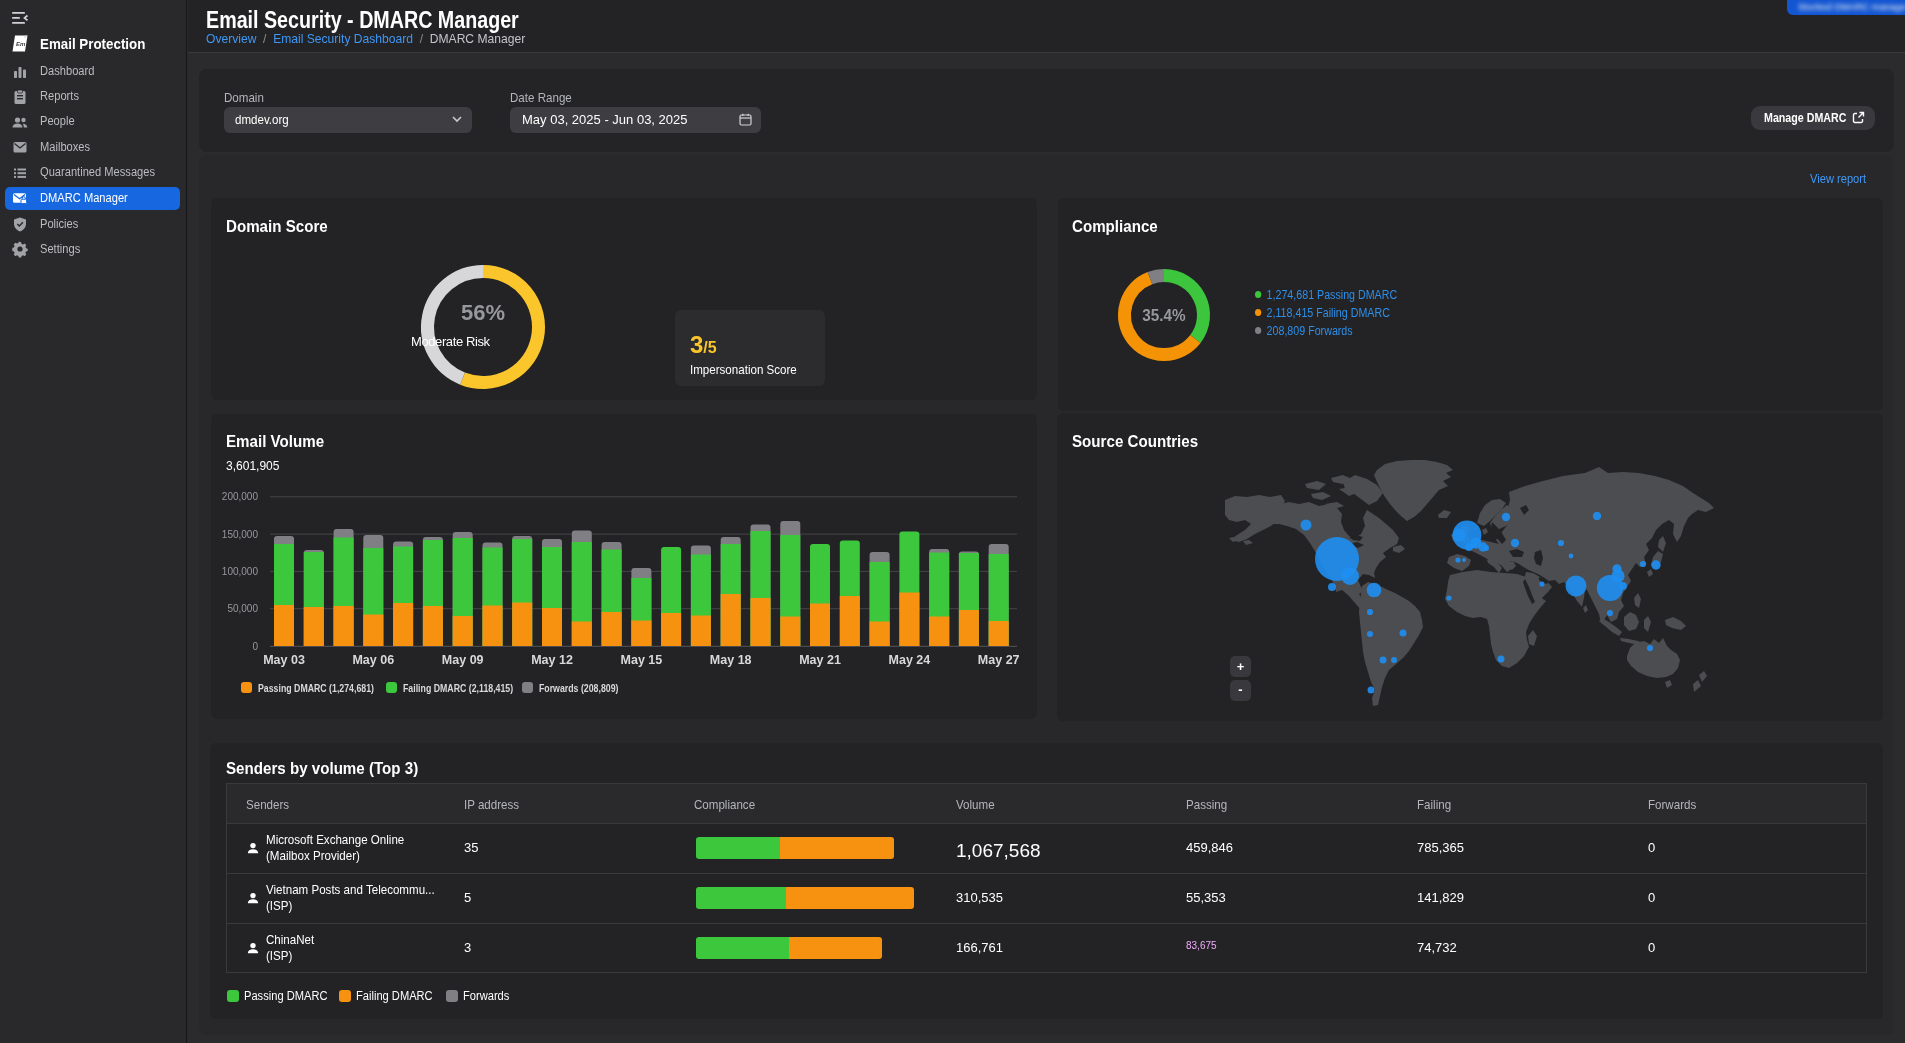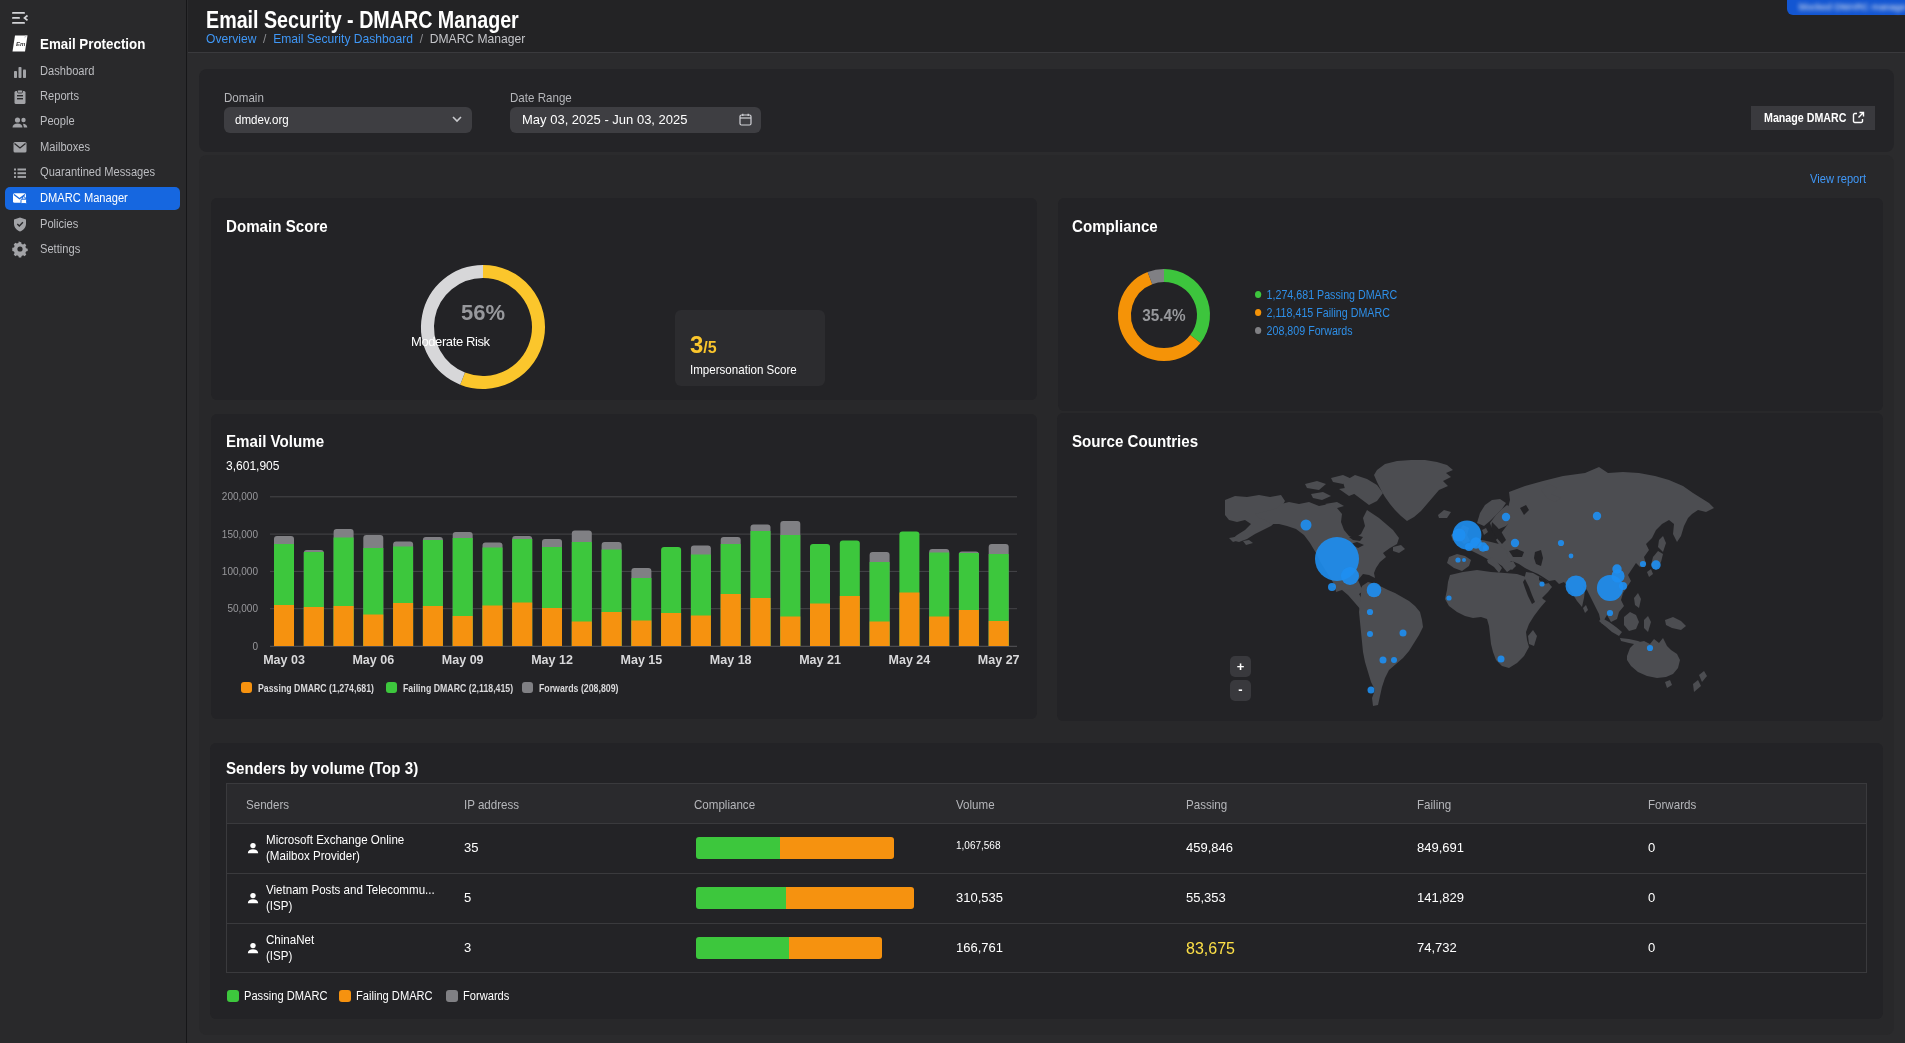--- a/index.html
+++ b/index.html
@@ -98,21 +98,21 @@
 <div class="abs sx" style="left:510px;top:90px;font-size:13px;color:#b5b6ba">Date Range</div>
 <div class="abs" style="left:510px;top:107px;width:251px;height:26px;background:#3e3e42;border-radius:6px">
   <div style="position:absolute;left:12px;top:5px;font-size:13px;color:#fff;white-space:nowrap">May 03, 2025 - Jun 03, 2025</div>
   <svg style="position:absolute;right:9px;top:6px" width="13" height="13" viewBox="0 0 13 13">
     <rect x="1" y="2" width="11" height="10" rx="1.5" fill="none" stroke="#d2d3d7" stroke-width="1.2"></rect>
     <line x1="1" y1="5" x2="12" y2="5" stroke="#d2d3d7" stroke-width="1.2"></line>
     <line x1="3.8" y1="0.8" x2="3.8" y2="3" stroke="#d2d3d7" stroke-width="1.2"></line>
     <line x1="9.2" y1="0.8" x2="9.2" y2="3" stroke="#d2d3d7" stroke-width="1.2"></line>
   </svg>
 </div>
-<div class="abs" style="left:1751px;top:106px;width:124px;height:24px;background:#3a3a3e;border-radius:0">
+<div class="abs" style="left:1751px;top:106px;width:124px;height:24px;background:#3a3a3e;border-radius:9px">
   <div class="sx" style="position:absolute;left:13px;top:5px;font-size:12px;font-weight:bold;color:#fff">Manage DMARC</div>
   <svg style="position:absolute;right:10px;top:5px" width="13" height="13" viewBox="0 0 13 13">
     <path d="M5 2.5H2.8A1.3 1.3 0 0 0 1.5 3.8v6.4a1.3 1.3 0 0 0 1.3 1.3h6.4a1.3 1.3 0 0 0 1.3-1.3V8" fill="none" stroke="#fff" stroke-width="1.4"></path>
     <path d="M7.5 1.5h4v4M11.2 1.8 6.5 6.5" fill="none" stroke="#fff" stroke-width="1.4"></path>
   </svg>
 </div>
 
 <div class="abs" style="left:199px;top:155px;width:1695px;height:880px;background:#28282a;border-radius:8px"></div>
 <div class="abs sx" style="left:1810px;top:172px;font-size:12.5px;color:#3f97f6">View report</div>
 
@@ -357,23 +357,23 @@
 <div class="abs sx" style="left:1417px;top:797px;font-size:13px;color:#b5b6ba">Failing</div>
 <div class="abs sx" style="left:1648px;top:797px;font-size:13px;color:#b5b6ba">Forwards</div>
 <svg style="position:absolute;left:246px;top:841px" width="14" height="14" viewBox="0 0 14 14">
     <circle cx="7" cy="4.6" r="2.7" fill="#fff"></circle>
     <path d="M1.8 12.2c0-2.6 2.3-4 5.2-4s5.2 1.4 5.2 4Z" fill="#fff"></path>
   </svg>
 <div class="sx" style="position:absolute;left:266px;top:832px;font-size:13px;line-height:16px;color:#fff">Microsoft Exchange Online<br>(Mailbox Provider)</div>
 <div style="position:absolute;left:464px;top:840px;font-size:13px;color:#fff">35</div>
 <div style="position:absolute;left:696px;top:837px;width:84px;height:22px;background:#3dc73d;border-radius:3px 0 0 3px"></div>
 <div style="position:absolute;left:780px;top:837px;width:114px;height:22px;background:#f6920f;border-radius:0 3px 3px 0"></div>
-<div style="position:absolute;left:956px;top:840px;font-size:10px;color:#fff">1,067,568</div>
+<div style="position:absolute;left:956px;top:840px;font-size:19px;color:#fff">1,067,568</div>
 <div style="position:absolute;left:1186px;top:840px;font-size:13px;color:#fff">459,846</div>
-<div style="position:absolute;left:1417px;top:840px;font-size:13px;color:#fff">849,691</div>
+<div style="position:absolute;left:1417px;top:840px;font-size:13px;color:#fff">785,365</div>
 <div style="position:absolute;left:1648px;top:840px;font-size:13px;color:#fff">0</div>
 <svg style="position:absolute;left:246px;top:891px" width="14" height="14" viewBox="0 0 14 14">
     <circle cx="7" cy="4.6" r="2.7" fill="#fff"></circle>
     <path d="M1.8 12.2c0-2.6 2.3-4 5.2-4s5.2 1.4 5.2 4Z" fill="#fff"></path>
   </svg>
 <div class="sx" style="position:absolute;left:266px;top:882px;font-size:13px;line-height:16px;color:#fff">Vietnam Posts and Telecommu...<br>(ISP)</div>
 <div style="position:absolute;left:464px;top:890px;font-size:13px;color:#fff">5</div>
 <div style="position:absolute;left:696px;top:887px;width:90px;height:22px;background:#3dc73d;border-radius:3px 0 0 3px"></div>
 <div style="position:absolute;left:786px;top:887px;width:128px;height:22px;background:#f6920f;border-radius:0 3px 3px 0"></div>
 <div style="position:absolute;left:956px;top:890px;font-size:13px;color:#fff">310,535</div>
@@ -383,21 +383,21 @@
 <div style="position:absolute;left:226px;top:873px;width:1641px;height:1px;background:#3a3a3d"></div>
 <svg style="position:absolute;left:246px;top:941px" width="14" height="14" viewBox="0 0 14 14">
     <circle cx="7" cy="4.6" r="2.7" fill="#fff"></circle>
     <path d="M1.8 12.2c0-2.6 2.3-4 5.2-4s5.2 1.4 5.2 4Z" fill="#fff"></path>
   </svg>
 <div class="sx" style="position:absolute;left:266px;top:932px;font-size:13px;line-height:16px;color:#fff">ChinaNet<br>(ISP)</div>
 <div style="position:absolute;left:464px;top:940px;font-size:13px;color:#fff">3</div>
 <div style="position:absolute;left:696px;top:937px;width:93px;height:22px;background:#3dc73d;border-radius:3px 0 0 3px"></div>
 <div style="position:absolute;left:789px;top:937px;width:93px;height:22px;background:#f6920f;border-radius:0 3px 3px 0"></div>
 <div style="position:absolute;left:956px;top:940px;font-size:13px;color:#fff">166,761</div>
-<div style="position:absolute;left:1186px;top:940px;font-size:16px;color:#fde047">83,675</div>
+<div style="position:absolute;left:1186px;top:940px;font-size:10px;color:#f0abfc">83,675</div>
 <div style="position:absolute;left:1417px;top:940px;font-size:13px;color:#fff">74,732</div>
 <div style="position:absolute;left:1648px;top:940px;font-size:13px;color:#fff">0</div>
 <div style="position:absolute;left:226px;top:923px;width:1641px;height:1px;background:#3a3a3d"></div>
 <div class="abs" style="left:227px;top:990px;width:12px;height:12px;background:#3dc73d;border-radius:3px"></div>
 <div class="abs sx" style="left:244px;top:989px;font-size:12.5px;color:#fff">Passing DMARC</div>
 <div class="abs" style="left:339px;top:990px;width:12px;height:12px;background:#f6920f;border-radius:3px"></div>
 <div class="abs sx" style="left:356px;top:989px;font-size:12.5px;color:#fff">Failing DMARC</div>
 <div class="abs" style="left:446px;top:990px;width:12px;height:12px;background:#808084;border-radius:3px"></div>
 <div class="abs sx" style="left:463px;top:989px;font-size:12.5px;color:#fff">Forwards</div>
 

